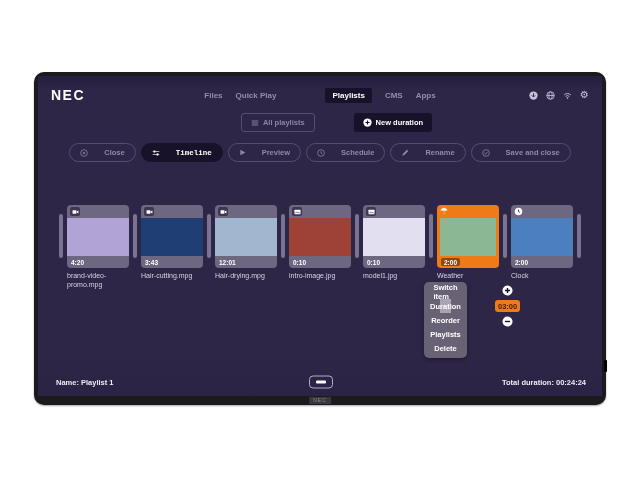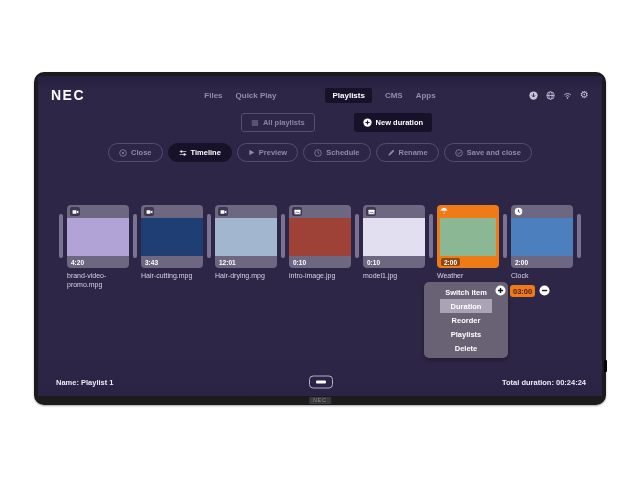--- a/index.html
+++ b/index.html
@@ -34,23 +34,23 @@
 
   
   .actions-row { position:absolute; top:37px; left:0; right:0; display:flex; justify-content:center; gap:6px; }
   .btn { display:inline-flex; align-items:center; gap:4px; font-size:7.5px; font-weight:bold;
          border-radius:3px; padding:4px 9px; cursor:pointer;margin-left:33px; }
   .btn.ghost { border:1px solid #554d72; color:#8c84a2; }
   .btn.dark  { background:#171129; color:#fff; }
 
   
   .toolbar { position:absolute; top:67px; left:0; right:0; display:flex; justify-content:center; gap:5px; }
-  .tbtn { display:inline-flex; align-items:center; gap:4px; font-size:7.5px; font-weight:bold;
+  .tbtn { display:inline-flex; align-items:center; gap:16px; font-size:7.5px; font-weight:bold;
           border:1px solid #554d72; color:#9189a6; border-radius:10px; padding:4px 10px; cursor:pointer; }
-  .tbtn.active { background:#171129; color:#fff; border-color:#171129; }
+  .tbtn.active { background:#171129; color:#fff; border-color:#171129;font-family:Liberation Mono, monospace; }
   .tbtn svg { flex:none; }
 
   
   .timeline { position:absolute; top:129px; left:0; right:0; display:flex; justify-content:center;
               align-items:flex-start; gap:4px; }
   .pill { width:4px; height:44px; border-radius:2px; background:#7b7394; margin-top:9px; flex:none; }
   .slot { width:62px; flex:none; display:flex; flex-direction:column; }
   .card { height:63px; border-radius:4px; overflow:hidden; display:flex; flex-direction:column;
           background:#6e6782; cursor:pointer; }
   .card-top { height:13px; display:flex; align-items:center; padding:0 3px; flex:none; }
@@ -59,27 +59,27 @@
   .card-body { flex:1; }
   .card-bot { height:12px; display:flex; align-items:center; padding:0 4px; flex:none; }
   .dur { font-size:6.5px; font-weight:bold; color:#fff; }
   .card.selected { background:#ee7b18; }
   .card.selected .card-body { margin:0 3px; border-radius:1px; }
   .card.selected .dur { background:rgba(40,25,10,.5); padding:0.5px 3px; border-radius:2px; }
   .umbrella { color:#fff; font-size:9px; line-height:9px; font-family:"DejaVu Sans",sans-serif; }
   .card-label { margin-top:4px; font-size:7px; line-height:1.25; color:#d8d3e6; word-wrap:break-word; }
 
   
-  .menu { position:absolute; left:386px; top:206px; width:84px; background:#696275;
+  .menu { position:absolute; left:386px; top:206px; width:43px; background:#696275;
           border-radius:5px; padding:3px 16px; box-shadow:0 2px 5px rgba(0,0,0,.3); }
   .menu-item { height:14px; display:flex; align-items:center; justify-content:center;
                font-size:7.5px; font-weight:bold; color:#fff; cursor:pointer; }
   .menu-item.hl { background:#a9a3b6; }
-  .stepper { position:absolute; left:457px; top:209px; display:flex; flex-direction:row;
-             align-items:flex-start; gap:4px; }
+  .stepper { position:absolute; left:457px; top:209px; display:flex; flex-direction:column;
+             align-items:center; gap:4px; }
   .dur-badge { background:#ee7b18; color:#4a2008; font-size:7.5px; font-weight:bold;
                padding:1.5px 3px; border-radius:3px; }
 
   
   .footer { position:absolute; left:18px; right:16px; bottom:6px; height:16px;
             display:flex; align-items:center; justify-content:space-between;
             font-size:7.5px; font-weight:bold; color:#efeaf8;margin-top:28px; }
   .hide-btn { position:absolute; left:50%; top:50%; transform:translate(-50%,-50%);
               width:24px; height:13px; border:1px solid #b5aec7; border-radius:4px;
               display:flex; align-items:center; justify-content:center; cursor:pointer; }

